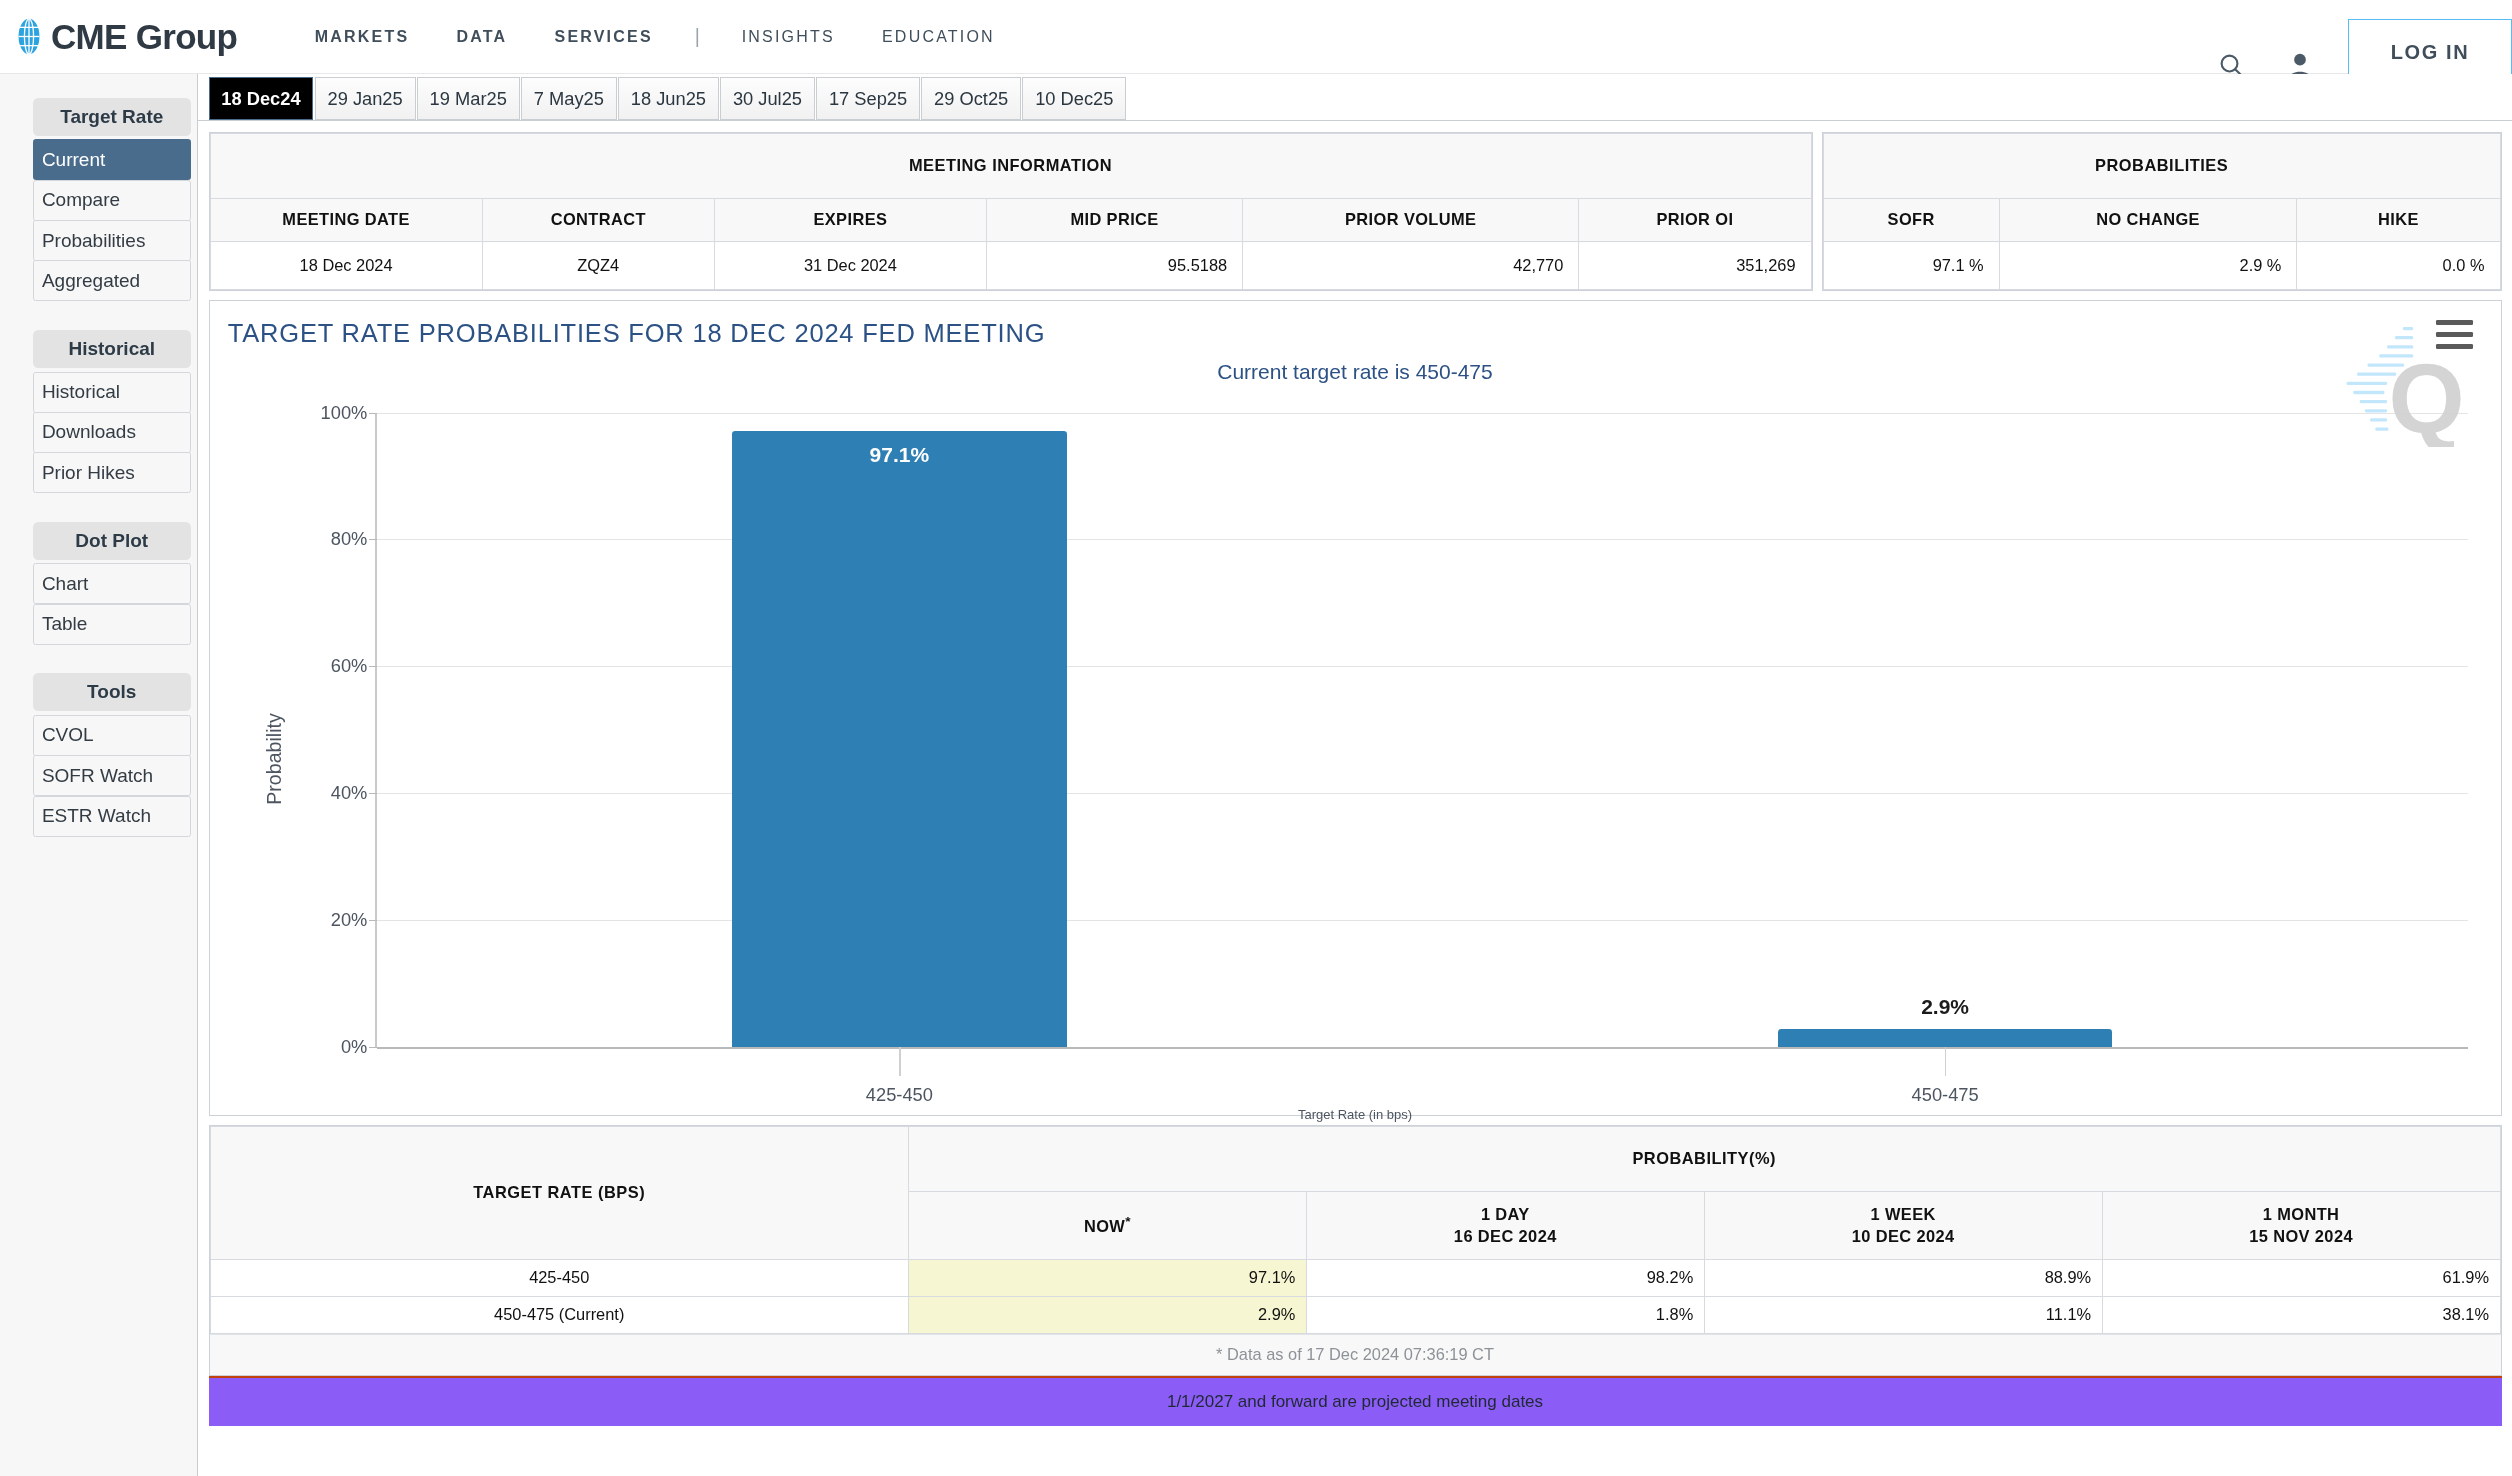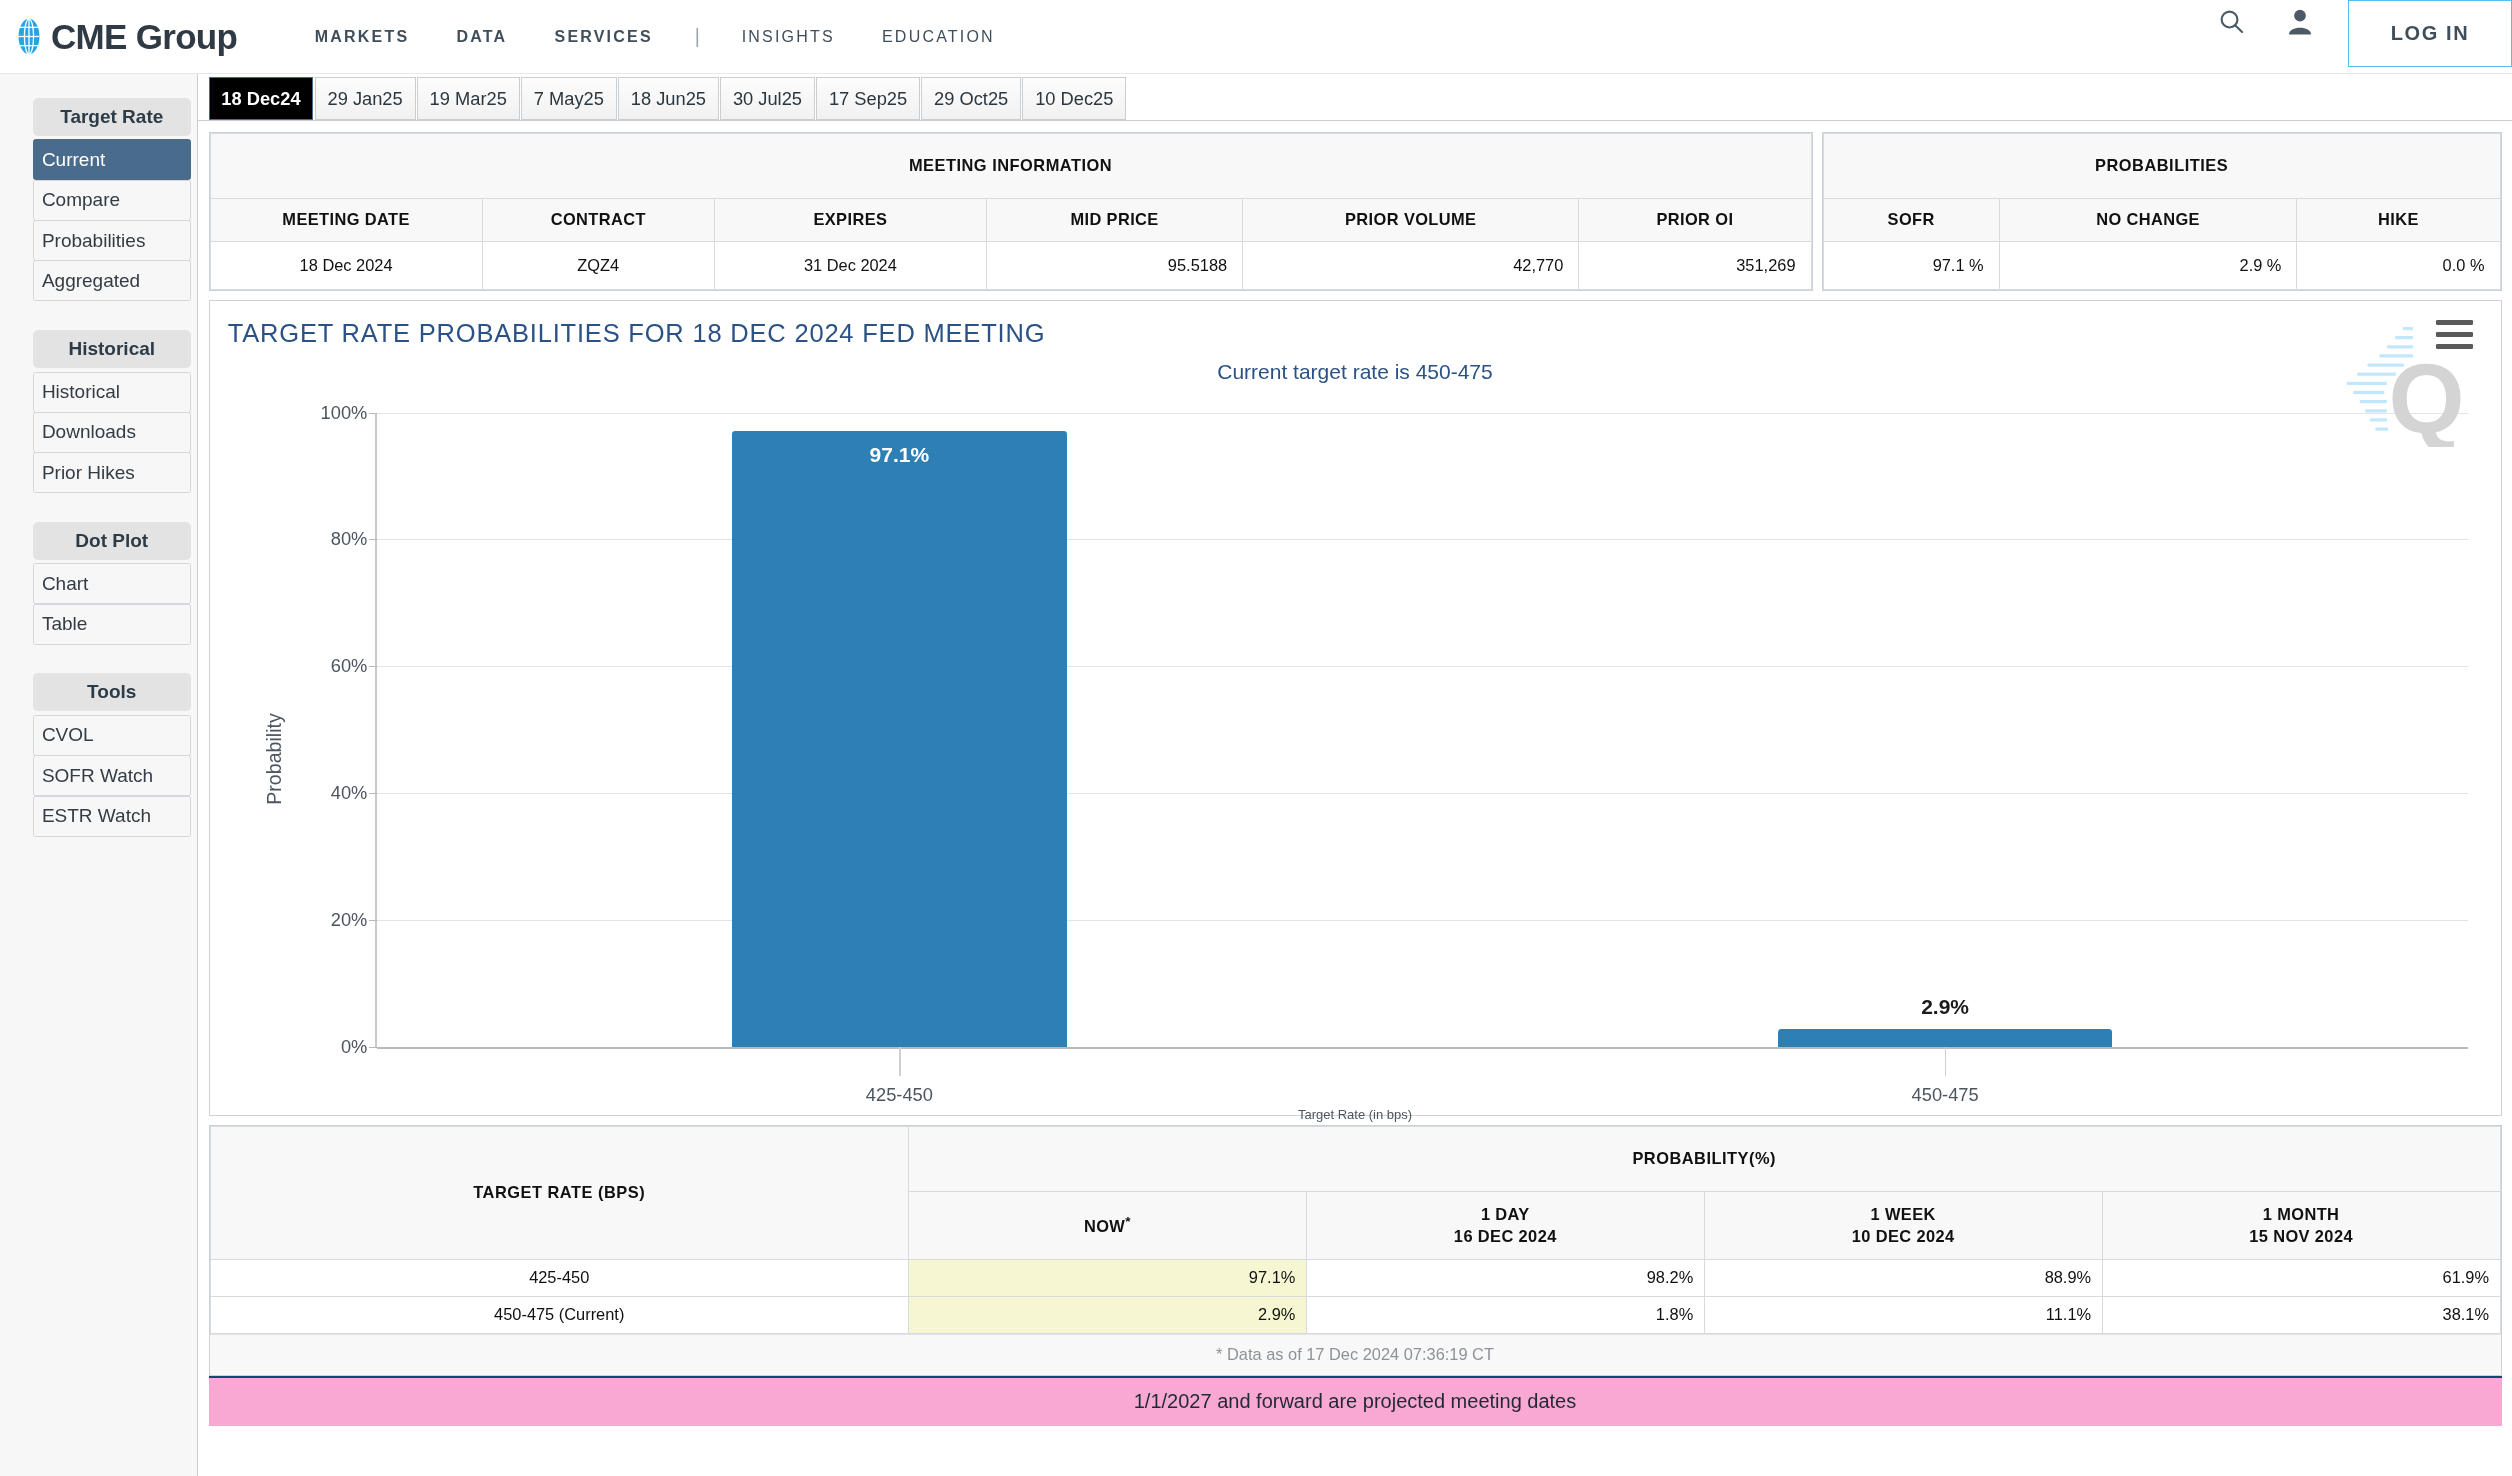--- a/index.html
+++ b/index.html
@@ -48,21 +48,21 @@
     color: #9aa5ad;
     padding: 0 18.3px;
   }
   .nav-link.light { font-weight: 400; letter-spacing: 2.2px; }
   .nav-right {
     position: absolute;
     right: 0px;
     top: 0;
     height: 86px;
     display: flex;
-    align-items: flex-start;
+    align-items: flex-end;
   }
   .icon-btn { width: 42px; height: 42px; display: flex; align-items: center; justify-content: center; cursor: pointer; }
   .login-btn {
     margin-left: 27.5px;
     width: 164px;
     height: 67px;
     border: 1.3px solid #56bdf2;
     background: #ffffff;
     display: flex;
     align-items: center;
@@ -381,24 +381,24 @@
     background: #f8f8f8;
     font-size: 16.4px;
     color: #8d9298;
     border-top: 0.7px solid #e2e5e8;
   }
   .projnote {
     height: 50px;
     display: flex;
     align-items: center;
     justify-content: center;
-    font-size: 20px;
+    font-size: 17px;
     color: #1f2933;
-    background: #f9a8d4;
-    border-top: 2px solid #0c4a6e;
+    background: #8b5cf6;
+    border-top: 2px solid #c2410c;
   }
 </style>
 </head>
 <body>
 
 <div class="topnav">
   <div class="brand">
     <svg class="globe-icon" viewBox="0 0 52 56">
       <ellipse cx="26" cy="28" rx="16" ry="27" fill="#2ba3e0"></ellipse>
       <ellipse cx="26" cy="28" rx="7" ry="27" fill="none" stroke="#ffffff" stroke-width="2"></ellipse>

